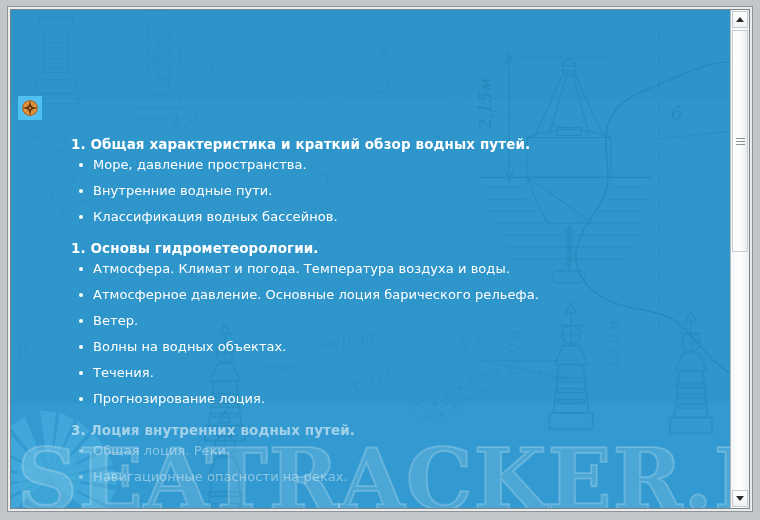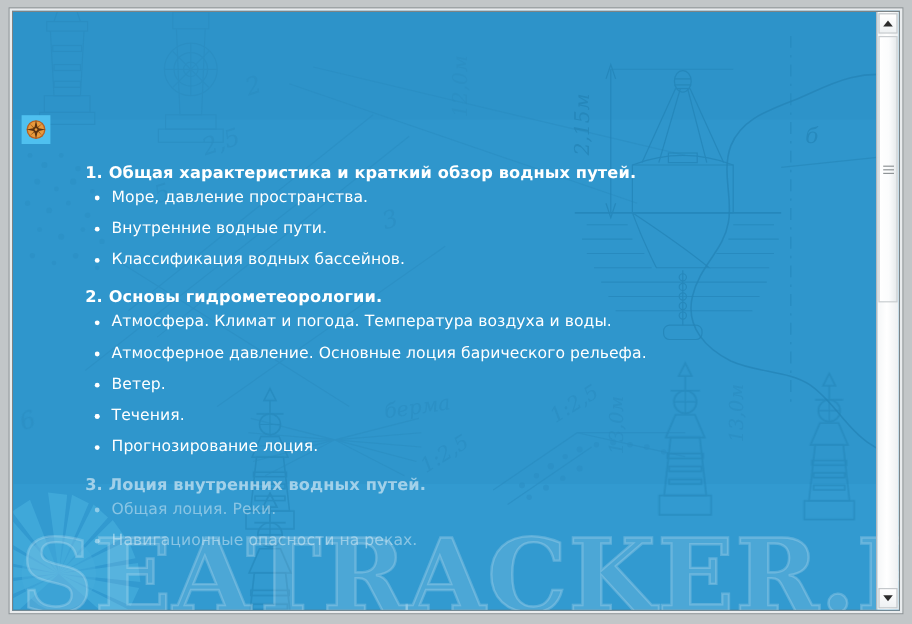--- a/index.html
+++ b/index.html
@@ -464,35 +464,36 @@
           </div>
           <div class="toc-item">
             <span class="bullet"></span>
             <span>Внутренние водные пути.</span>
           </div>
           <div class="toc-item last-of-chapter">
             <span class="bullet"></span>
             <span>Классификация водных бассейнов.</span>
           </div>
 
-          <div class="toc-chapter">2. Основы гидрометеорологии.</div>
+          <div class="toc-chapter">1. Основы гидрометеорологии.</div>
           <div class="toc-item">
             <span class="bullet"></span>
             <span>Атмосфера. Климат и погода. Температура воздуха и воды.</span>
           </div>
           <div class="toc-item">
             <span class="bullet"></span>
             <span>Атмосферное давление. Основные лоция барического рельефа.</span>
           </div>
           <div class="toc-item">
             <span class="bullet"></span>
             <span>Ветер.</span>
           </div>
           <div class="toc-item">
             <span class="bullet"></span>
+            <span>Волны на водных объектах.</span>
           </div>
           <div class="toc-item">
             <span class="bullet"></span>
             <span>Течения.</span>
           </div>
           <div class="toc-item">
             <span class="bullet"></span>
             <span>Прогнозирование лоция.</span>
           </div>
 

